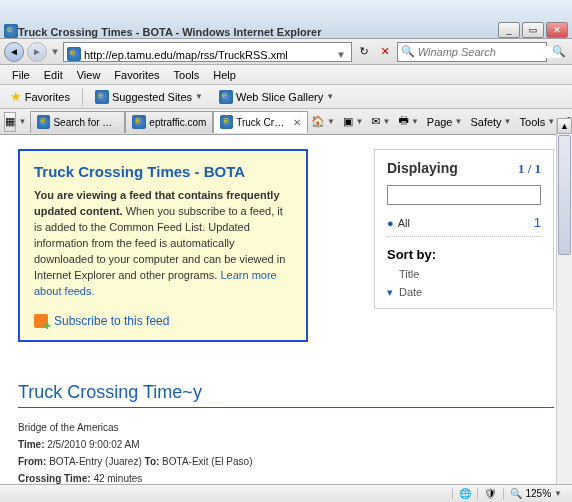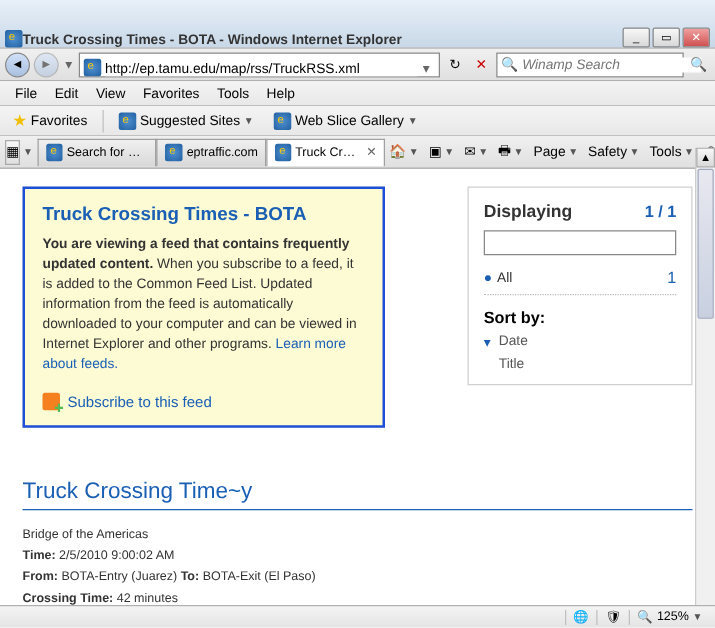--- a/index.html
+++ b/index.html
@@ -58,21 +58,21 @@
   .feed-desc b { font-weight:bold;}
   .feed-link { color:#1a5fb4; cursor:pointer;}
   .subscribe { margin-top:14px; display:flex;align-items:center;gap:6px;}
   .feed-icon { width:14px;height:14px; background:#f58020; border-radius:2px; position:relative;}
   .feed-icon::after{content:"✚"; color:#5b5; font-size:9px; position:absolute;right:-3px;bottom:-3px;}
   .sub-link { color:#1a5fb4; font-size:12px; cursor:pointer;}
 
   .side-box { float:right; width:180px; border:1px solid #d0d0d0; padding:10px 12px;margin-left:28px;}
   .disp-row { display:flex;justify-content:space-between;align-items:baseline;}
   .disp-label { font-size:14px; font-weight:bold; color:#333;}
-  .disp-count { color:#1a5fb4; font-size:13px; font-weight:bold;}
+  .disp-count { color:#1a5fb4; font-size:13px; font-weight:bold;font-family:Liberation Serif, serif;}
   .disp-input { width:100%; height:20px; border:1px solid #888; margin-top:8px;}
   .filter-row { display:flex;justify-content:space-between;align-items:center;margin-top:10px;padding-bottom:6px;border-bottom:1px dotted #bbb;}
   .filter-label { color:#333;font-size:11px;}
   .filter-bullet { color:#1a5fb4; margin-right:4px;}
   .filter-count{ color:#1a5fb4;font-size:13px;}
   .sort-label { font-weight:bold; font-size:13px; margin-top:10px;}
   .sort-item { font-size:11px; color:#555; margin-top:6px; padding-left:12px; position:relative;cursor:pointer;}
   .sort-item.sel::before{content:"▾"; color:#1a5fb4; position:absolute;left:0;top:0;}
   
   .feed-item { clear:both; padding-top:40px;}
@@ -206,22 +206,22 @@
     <div class="disp-row">
       <span class="disp-label">Displaying</span>
       <span class="disp-count">1 / 1</span>
     </div>
     <input class="disp-input" style="">
     <div class="filter-row">
       <span class="filter-label"><span class="filter-bullet">●</span><span>All</span></span>
       <span class="filter-count">1</span>
     </div>
     <div class="sort-label">Sort by:</div>
+    <div class="sort-item">Title</div>
     <div class="sort-item sel">Date</div>
-    <div class="sort-item">Title</div>
   </div>
 
   <div class="feed-item">
     <div class="item-title">Truck Crossing Time~y</div>
     <div class="item-body">
       <div>Bridge of the Americas</div>
       <div><b>Time:</b> <span>2/5/2010 9:00:02 AM</span></div>
       <div><b>From:</b> <span>BOTA-Entry (Juarez)</span> <b>To:</b> <span>BOTA-Exit (El Paso)</span></div>
       <div><b>Crossing Time:</b> <span>42 minutes</span></div>
     </div>

